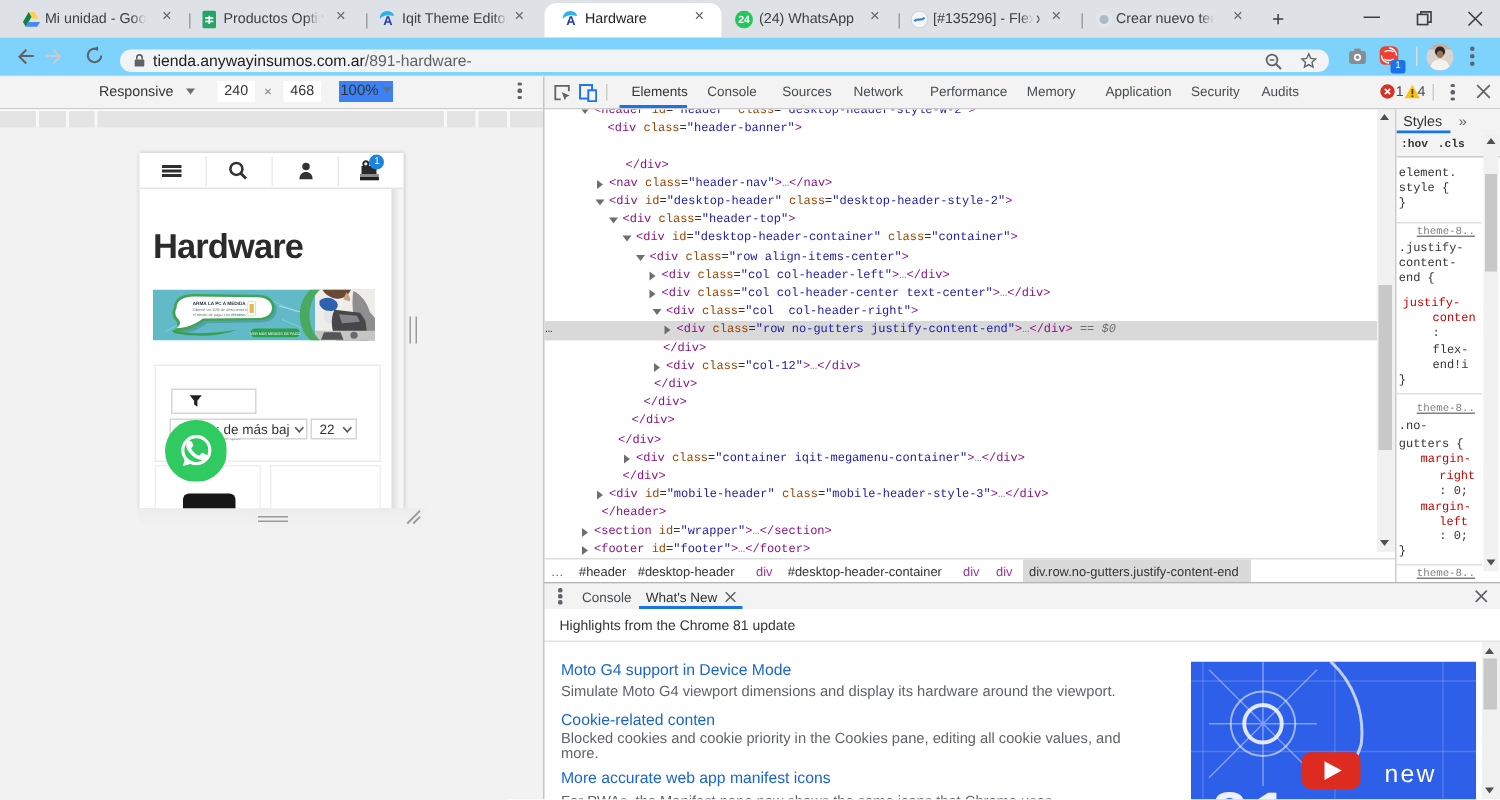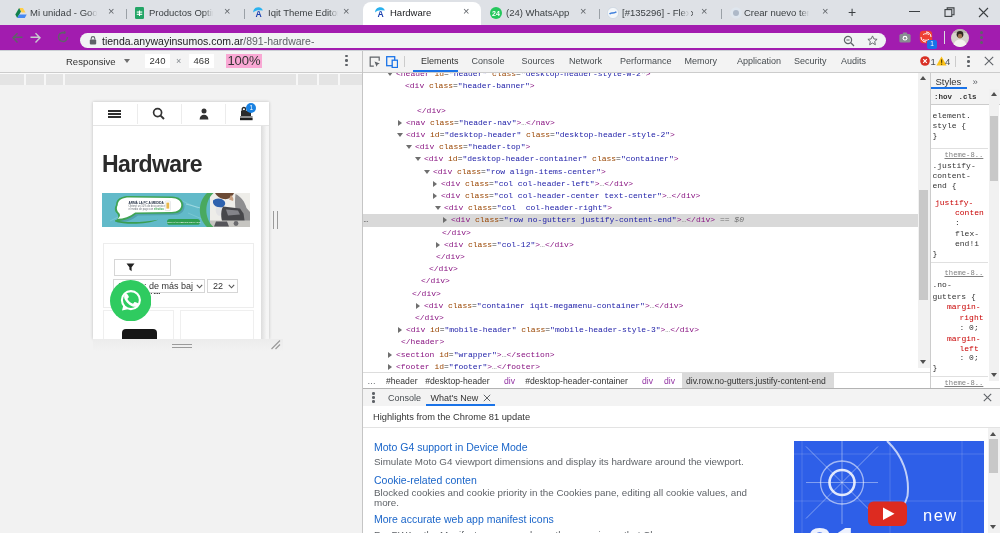--- a/index.html
+++ b/index.html
@@ -91,21 +91,21 @@
   <div class="abs" style="left:909px;top:11px;width:11px;height:1.2px;background:#3c4043;"></div>
   <svg class="abs" style="left:944px;top:7px;" width="11" height="11" viewBox="0 0 11 11">
     <rect x="1" y="2.6" width="6.8" height="6.8" fill="none" stroke="#3c4043" stroke-width="1.1"></rect>
     <path d="M3.2 2.6 V0.9 H10 V7.7 H8" fill="none" stroke="#3c4043" stroke-width="1.1"></path>
   </svg>
   <svg class="abs" style="left:977.5px;top:7px;" width="11" height="11" viewBox="0 0 11 11">
     <path d="M1 1 L10 10 M10 1 L1 10" stroke="#3c4043" stroke-width="1.1"></path>
   </svg>
 </div>
 
-<div class="abs" id="toolbar" style="left:0;top:25px;width:1000px;height:25px;background:#a21caf;">
+<div class="abs" id="toolbar" style="left:0;top:25px;width:1000px;height:25px;background:#7dd3fc;">
 
   <svg class="abs" style="left:10px;top:5.5px;" width="14" height="14" viewBox="0 0 14 14">
     <path d="M12.5 6.3 H4 M7.5 2.2 L3 6.8 L7.5 11.4" stroke="#5f6368" stroke-width="1.4" fill="none"></path>
   </svg>
 
   <svg class="abs" style="left:29px;top:5.5px;" width="14" height="14" viewBox="0 0 14 14">
     <path d="M1.5 6.3 H10 M6.5 2.2 L11 6.8 L6.5 11.4" stroke="#c8cbce" stroke-width="1.4" fill="none"></path>
   </svg>
 
   <svg class="abs" style="left:56px;top:5px;" width="14" height="14" viewBox="0 0 14 14">
@@ -168,21 +168,21 @@
   <div class="abs" style="left:980px;top:16px;width:3px;height:3px;border-radius:50%;background:#5f6368;"></div>
 </div>
 <div class="abs" style="left:0;top:49.5px;width:1000px;height:1px;background:#ccd0d5;"></div>
 
 <div class="abs" id="devbar" style="left:0;top:50.5px;width:361.5px;height:21px;background:#f3f3f3;">
   <div class="abs" style="left:66px;top:5px;font-size:9.5px;color:#333;">Responsive</div>
   <div class="abs" style="left:124px;top:8.5px;width:0;height:0;border-left:3.5px solid transparent;border-right:3.5px solid transparent;border-top:4px solid #6e6e6e;"></div>
   <div class="abs" style="left:145px;top:3px;width:25px;height:14px;background:#fff;font-size:9.5px;color:#333;text-align:center;line-height:14px;">240</div>
   <div class="abs" style="left:176px;top:5px;font-size:9px;color:#80868b;">×</div>
   <div class="abs" style="left:189px;top:3px;width:25px;height:14px;background:#fff;font-size:9.5px;color:#333;text-align:center;line-height:14px;">468</div>
-  <div class="abs" style="left:226px;top:3px;width:36px;height:14px;background:#f9a8d4;font-size:13px;color:#333;text-align:center;line-height:14px;">100% <span style="display:inline-block;width:0;height:0;border-left:3.5px solid transparent;border-right:3.5px solid transparent;border-top:4px solid #6e6e6e;vertical-align:1px;"></span></div>
+  <div class="abs" style="left:226px;top:3px;width:36px;height:14px;background:#3b82f6;font-size:10px;color:#333;text-align:center;line-height:14px;">100% <span style="display:inline-block;width:0;height:0;border-left:3.5px solid transparent;border-right:3.5px solid transparent;border-top:4px solid #6e6e6e;vertical-align:1px;"></span></div>
   <div class="abs" style="left:345px;top:4px;width:2.5px;height:2.5px;border-radius:50%;background:#5f6368;"></div>
   <div class="abs" style="left:345px;top:8.5px;width:2.5px;height:2.5px;border-radius:50%;background:#5f6368;"></div>
   <div class="abs" style="left:345px;top:13px;width:2.5px;height:2.5px;border-radius:50%;background:#5f6368;"></div>
 </div>
 
 <div class="abs" id="dtbar" style="left:361.5px;top:50.5px;width:638.5px;height:21px;background:#f3f3f3;">
 
   <svg class="abs" style="left:7px;top:5px;" width="12" height="12" viewBox="0 0 12 12">
     <path d="M4.8 10.2 H1.2 V1.2 H10.2 V4.8" fill="none" stroke="#5f6368" stroke-width="1.2"></path>
     <path d="M5.5 5.5 L10.8 7.6 8.6 8.6 7.6 10.8 Z" fill="#5f6368"></path>

